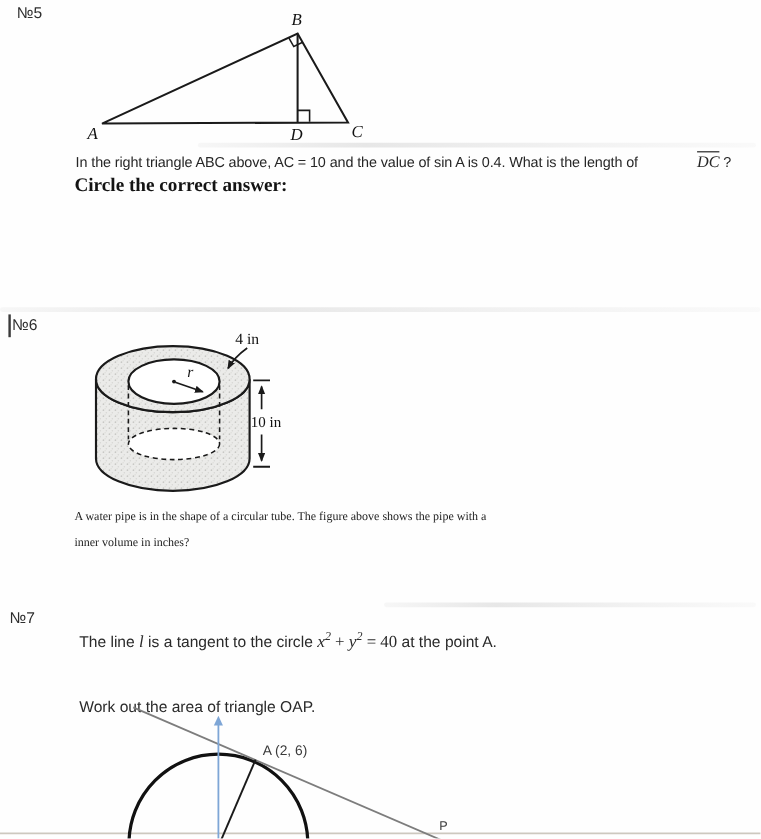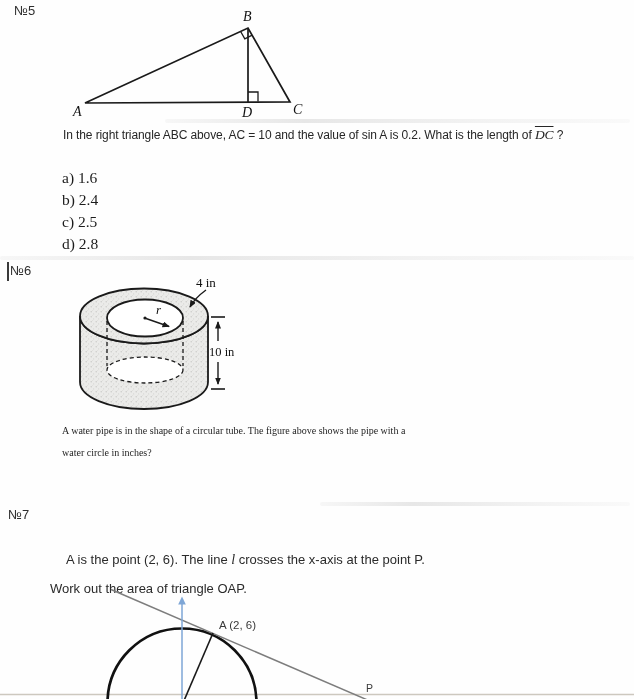--- a/index.html
+++ b/index.html
@@ -8,21 +8,21 @@
     position:relative; width:634px; height:699px; background:#fefefe;
     overflow:hidden; font-family:"Liberation Sans", sans-serif; color:#262626;
   }
   .abs { position:absolute; }
   .num-label { font-family:"Liberation Sans", sans-serif; font-size:13px; color:#2e2e2e; }
   .q-text-sans { font-family:"Liberation Sans", sans-serif; font-size:12px; letter-spacing:-0.1px; color:#262626; white-space:nowrap; }
   .q-prompt { font-family:"Liberation Serif", serif; font-weight:bold; font-size:16px; color:#141414; }
   .q-options { font-family:"Liberation Serif", serif; font-size:15.5px; color:#1c1c1c; line-height:22px; }
   .q-para-serif { font-family:Liberation Serif, serif; font-size:10px; color:#1d1d1d; line-height:22.3px; white-space:nowrap; }
   .q7-line { font-family:"Liberation Sans", sans-serif; font-size:13px; color:#2a2a2a; line-height:29px; white-space:nowrap; }
-  .seg-dc { font-family:"Liberation Serif", serif; font-style:italic; font-size:13.5px; text-decoration:overline; }
+  .seg-dc { font-family:"Liberation Serif", serif; font-style:italic; font-size:13.5px; text-decoration:overline;margin-left:46px; }
   .seg-ital { font-family:"Liberation Serif", serif; font-style:italic; font-size:14px; }
   .seg-mi { font-family:"Liberation Serif", serif; font-style:italic; font-size:14.5px; }
   .seg-mn { font-family:"Liberation Serif", serif; font-size:14px; }
   .seg-sup { font-family:"Liberation Serif", serif; font-style:italic; font-size:10px; vertical-align:6px; }
   .cursor-bar { width:1.5px; height:19px; background:#3a3a3a; }
   .smudge { height:4px; border-radius:2px;
     background:linear-gradient(90deg, rgba(110,110,110,0.05), rgba(110,110,110,0.16) 30%, rgba(110,110,110,0.08) 70%, rgba(110,110,110,0.03));
   }
   svg text { font-family:"Liberation Serif", serif; }
   svg text.fig-ital { font-style:italic; }
@@ -48,27 +48,22 @@
     <path d="M 258,101.5 L 258,92 L 248,92" fill="none" stroke="#1a1a1a" stroke-width="1.3"></path>
 
     <polyline points="240.8,31.8 244.8,38.8 252.2,35.2" fill="none" stroke="#1a1a1a" stroke-width="1.3"></polyline>
 
     <text class="fig-ital" x="73" y="116" font-size="14" fill="#111">A</text>
     <text class="fig-ital" x="243" y="21" font-size="14" fill="#111">B</text>
     <text class="fig-ital" x="293" y="114" font-size="14" fill="#111">C</text>
     <text class="fig-ital" x="242" y="117" font-size="14" fill="#111">D</text>
   </svg>
 
-  <div class="abs q-text-sans" style="left:63px; top:127px;"><span>In the right triangle ABC above, AC = 10 and the value of sin A is 0.2. What is the length of </span><span class="seg-dc">DC</span><span> ?</span></div>
-  <div class="abs q-options" style="left:62px; top:167px;">
-      <div>a) 1.6</div>
-      <div>b) 2.4</div>
-      <div>c) 2.5</div>
-      <div>d) 2.8</div>
-    </div>
+  <div class="abs q-text-sans" style="left:63px; top:127px;"><span>In the right triangle ABC above, AC = 10 and the value of sin A is 0.4. What is the length of </span><span class="seg-dc">DC</span><span> ?</span></div>
+  <div class="abs q-prompt" style="left:62px; top:146px;">Circle the correct answer:</div>
 
   <div class="abs cursor-bar" style="left:7px; top:262px;"></div>
   <div class="abs num-label" style="left:10px; top:263px;">№6</div>
 
   <svg class="abs" style="left:72px; top:272px;" width="178" height="142" viewBox="72 272 178 142">
     <defs>
       <pattern id="stip" width="5" height="5" patternUnits="userSpaceOnUse">
         <rect width="5" height="5" fill="#ebebe9"></rect>
         <circle cx="1.2" cy="1.8" r="0.7" fill="#c8c8c5"></circle>
         <circle cx="3.6" cy="3.9" r="0.6" fill="#d6d6d3"></circle>
@@ -98,27 +93,27 @@
 
     <line x1="211" y1="317" x2="225" y2="317" stroke="#1a1a1a" stroke-width="1.6"></line>
     <line x1="218" y1="341" x2="218" y2="322" stroke="#1a1a1a" stroke-width="1.4" marker-end="url(#arr)"></line>
     <text x="209" y="356" font-size="12.5" fill="#111">10 in</text>
     <line x1="218" y1="362" x2="218" y2="384" stroke="#1a1a1a" stroke-width="1.4" marker-end="url(#arr)"></line>
     <line x1="211" y1="389" x2="225" y2="389" stroke="#1a1a1a" stroke-width="1.6"></line>
   </svg>
 
   <div class="abs q-para-serif" style="left:62px; top:420px;">
       <div>A water pipe is in the shape of a circular tube. The figure above shows the pipe with a</div>
-      <div>water circle in inches?</div>
+      <div>inner volume in inches?</div>
     </div>
 
   <div class="abs num-label" style="left:8px; top:507px;">№7</div>
 
-  <div class="abs q7-line" style="left:66px; top:545px;"><span>A is the point (2, 6). The line </span><span class="seg-ital">l</span><span> crosses the x-axis at the point P.</span></div>
-  <div class="abs q7-line" style="left:50px; top:574px;"><span>Work out the area of triangle OAP.</span></div>
+  <div class="abs q7-line" style="left:66px; top:516px;"><span>The line </span><span class="seg-ital">l</span><span> is a tangent to the circle </span><span class="seg-mi">x</span><span class="seg-sup">2</span><span class="seg-mn"> + </span><span class="seg-mi">y</span><span class="seg-sup">2</span><span class="seg-mn"> = 40</span><span> at the point A.</span></div>
+  <div class="abs q7-line" style="left:66px; top:574px;"><span>Work out the area of triangle OAP.</span></div>
 
   <svg class="abs" style="left:0px; top:586px;" width="634" height="113" viewBox="0 586 634 113">
 
     <line x1="0" y1="694.5" x2="634" y2="694.5" stroke-width="1.5" stroke="#cdc8bf"></line>
 
     <circle cx="182" cy="703" r="74.5" fill="none" stroke="#111111" stroke-width="2.7"></circle>
 
     <line x1="111" y1="589.5" x2="371" y2="701.5" stroke-width="1.5" stroke="#7d7d7d"></line>
 
     <line x1="213" y1="633" x2="183" y2="703" stroke="#1a1a1a" stroke-width="1.6"></line>

